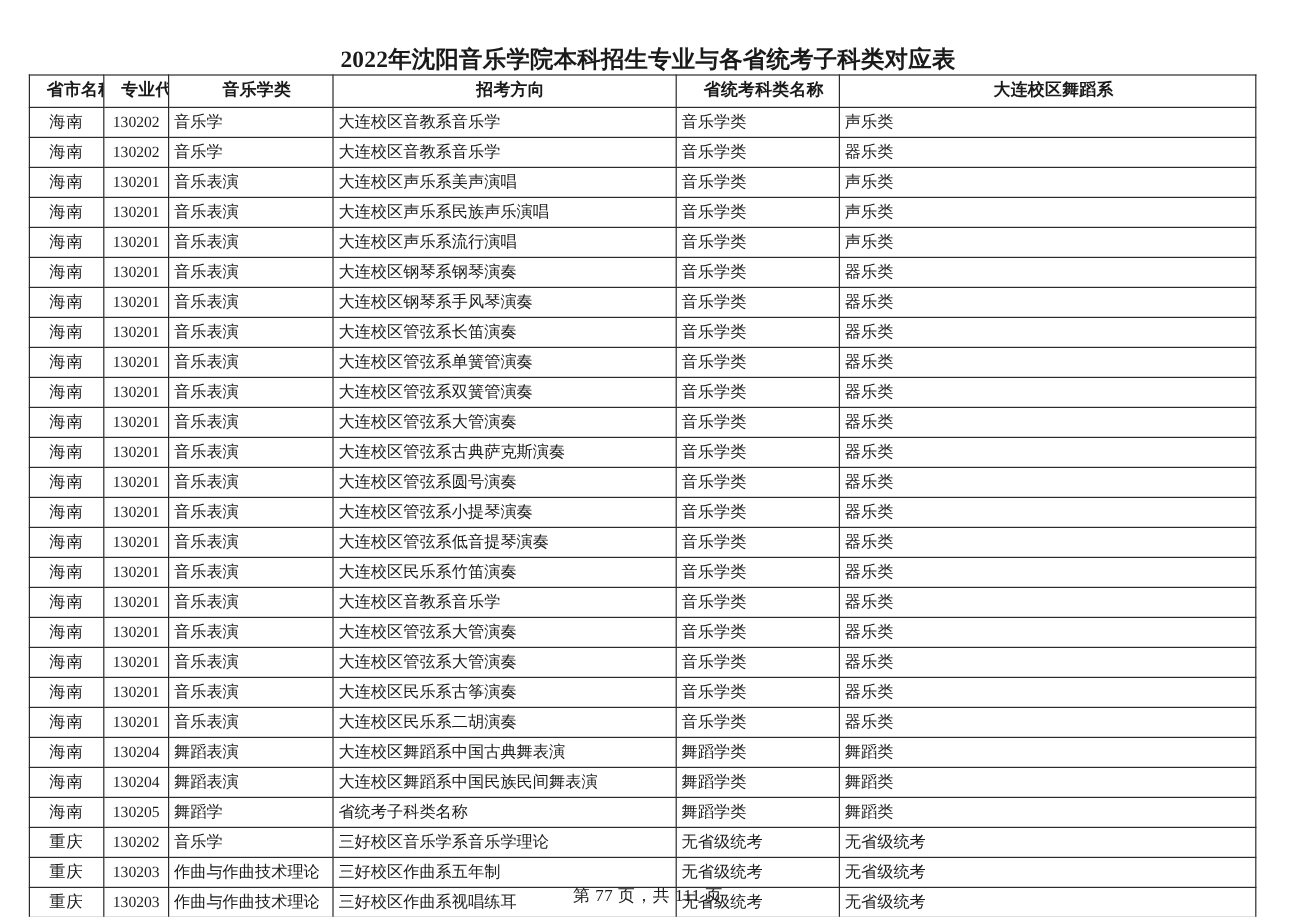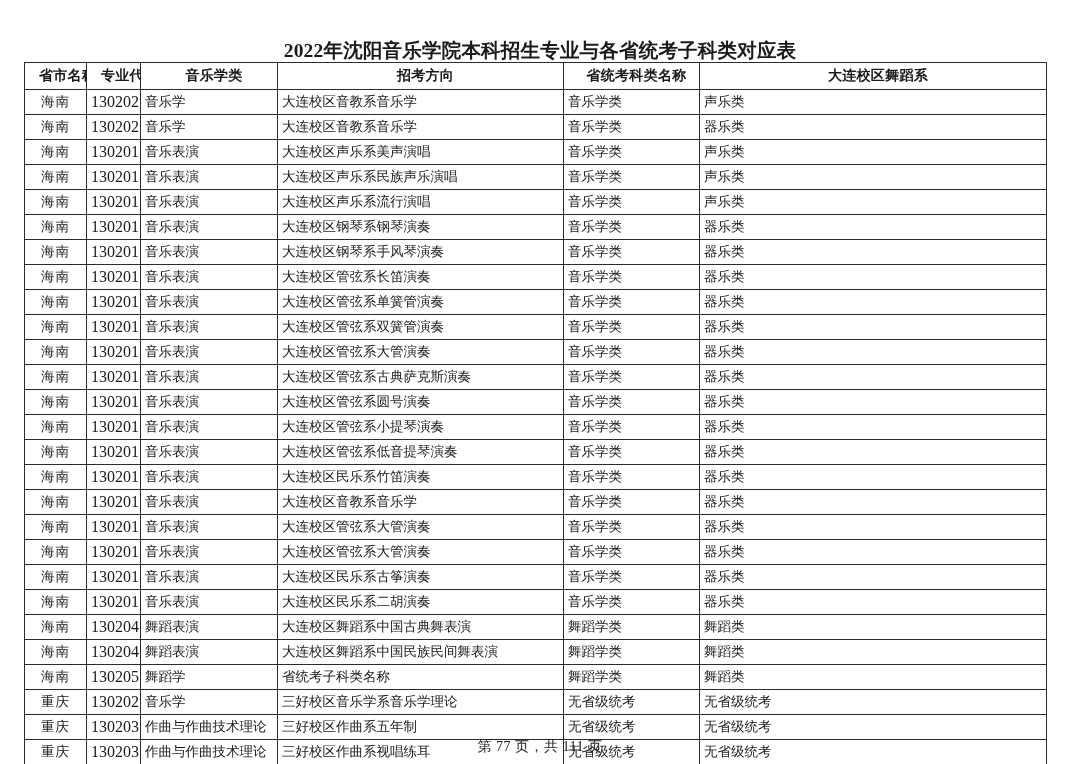--- a/index.html
+++ b/index.html
@@ -72,21 +72,21 @@
     font-size: 14px;
     letter-spacing: 0.3px;
     padding-left: 14px;
   }
   td.col-prov {
     text-align: center;
     letter-spacing: 1px;
   }
   td.col-code {
     text-align: center;
-    font-size: 16px;
+    font-size: 13px;
   }
   td.col-major,
   td.col-dir,
   td.col-cat,
   td.col-sub {
     text-align: left;
     padding-left: 5px;
   }
   .footer {
     position: absolute;

